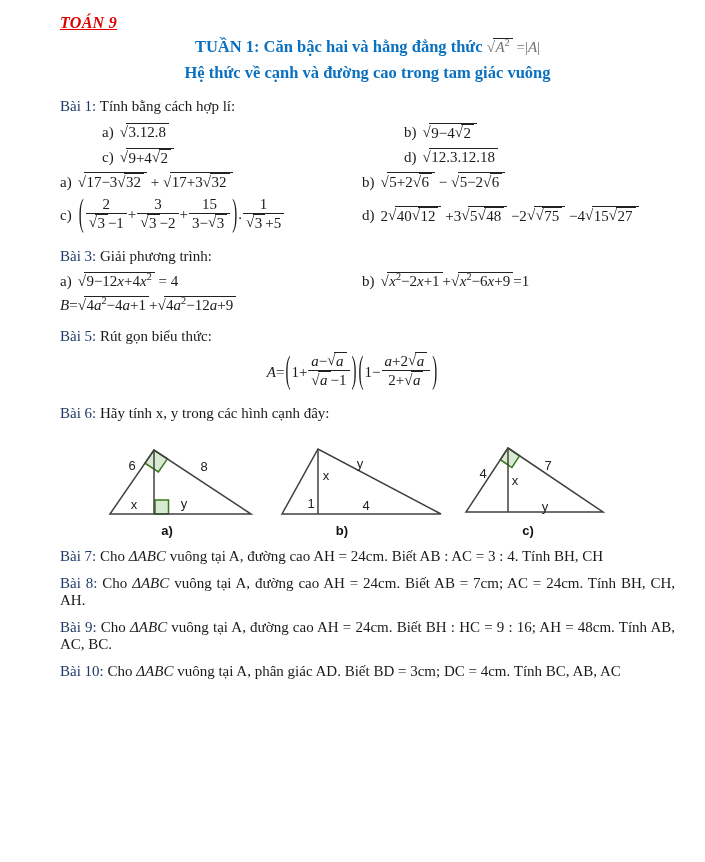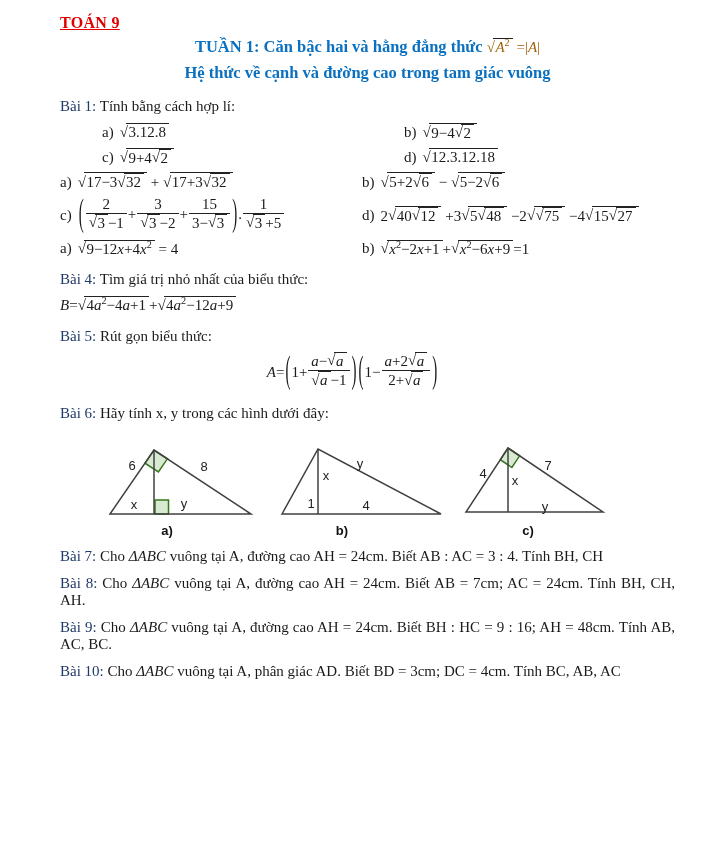--- a/index.html
+++ b/index.html
@@ -1,23 +1,23 @@
 <!DOCTYPE html>
 <html><head>
 <meta charset="utf-8">
 <style>
   html,body{margin:0;padding:0;background:#ffffff;}
   body{width:705px;height:862px;overflow:hidden;
        font-family:"Liberation Serif",serif;color:#1a1a1a;font-size:15px;}
   .doc{padding:10px 30px 0 60px;}
 
   .doc-title{color:#e10000;font-weight:bold;font-size:16px;text-decoration:underline;
-             letter-spacing:.3px;margin:4px 0 2px 0;}
+             letter-spacing:.3px;margin:4px 0 2px 0;font-style:italic;}
   .head{color:#0a70c0;font-weight:bold;font-size:16.5px;text-align:center;line-height:1.55;}
-  .head .mh{color:#a16207;font-weight:normal;font-size:15px;}
+  .head .mh{color:#737373;font-weight:normal;font-size:15px;}
 
   .prob{margin:11px 0 5px 0;line-height:1.45;}
   .plabel{color:#1f3a68;font-weight:normal;}
   .just{text-align:justify;margin:10px 0 4px 0;}
 
   .mrow{display:grid;grid-template-columns:302px auto;align-items:center;margin:5px 0;}
   .ind .cell{padding-left:42px;}
   .cell{white-space:nowrap;display:flex;align-items:center;gap:4px;}
   .tag{margin-right:2px;}
 
@@ -91,50 +91,50 @@
     <div class="cell">
         <span class="tag">c)</span>
         <span class="m"><span class="bp">(</span><span class="fr"><span class="fn">2</span><span class="fd"><span class="sq"><span class="rad">√</span><span class="vin">3</span></span>−1</span></span>+<span class="fr"><span class="fn">3</span><span class="fd"><span class="sq"><span class="rad">√</span><span class="vin">3</span></span>−2</span></span>+<span class="fr"><span class="fn">15</span><span class="fd">3−<span class="sq"><span class="rad">√</span><span class="vin">3</span></span></span></span><span class="bp">)</span>.<span class="fr"><span class="fn">1</span><span class="fd"><span class="sq"><span class="rad">√</span><span class="vin">3</span></span>+5</span></span></span>
       </div>
     <div class="cell">
         <span class="tag">d)</span>
         <span class="m">2<span class="sq"><span class="rad">√</span><span class="vin">40<span class="sq"><span class="rad">√</span><span class="vin">12</span></span></span></span> +3<span class="sq"><span class="rad">√</span><span class="vin">5<span class="sq"><span class="rad">√</span><span class="vin">48</span></span></span></span> −2<span class="sq"><span class="rad">√</span><span class="vin"><span class="sq"><span class="rad">√</span><span class="vin">75</span></span></span></span> −4<span class="sq"><span class="rad">√</span><span class="vin">15<span class="sq"><span class="rad">√</span><span class="vin">27</span></span></span></span></span>
       </div>
   </div>
 
+  <div class="prob">
+    <span class="plabel">Bài 3:</span>
+    <span>Giải phương trình:</span>
+  </div>
   <div class="mrow">
     <div class="cell">
         <span class="tag">a)</span>
         <span class="m"><span class="sq"><span class="rad">√</span><span class="vin">9−12<i>x</i>+4<i>x</i><sup>2</sup></span></span> = 4</span>
       </div>
     <div class="cell">
         <span class="tag">b)</span>
         <span class="m"><span class="sq"><span class="rad">√</span><span class="vin"><i>x</i><sup>2</sup>−2<i>x</i>+1</span></span>+<span class="sq"><span class="rad">√</span><span class="vin"><i>x</i><sup>2</sup>−6<i>x</i>+9</span></span>=1</span>
       </div>
   </div>
 
-  <div class="prob">
-    <span class="plabel">Bài 4:</span>
-    <span>Tìm giá trị nhỏ nhất của biểu thức:</span>
-  </div>
   <div class="mrow">
     <div class="cell">
         <span class="m"><i>B</i>=<span class="sq"><span class="rad">√</span><span class="vin">4<i>a</i><sup>2</sup>−4<i>a</i>+1</span></span>+<span class="sq"><span class="rad">√</span><span class="vin">4<i>a</i><sup>2</sup>−12<i>a</i>+9</span></span></span>
       </div>
   </div>
 
   <div class="prob">
     <span class="plabel">Bài 5:</span>
     <span>Rút gọn biểu thức:</span>
   </div>
   <div class="center-math m"><i>A</i>=<span class="bp">(</span>1+<span class="fr"><span class="fn"><i>a</i>−<span class="sq"><span class="rad">√</span><span class="vin"><i>a</i></span></span></span><span class="fd"><span class="sq"><span class="rad">√</span><span class="vin"><i>a</i></span></span>−1</span></span><span class="bp">)</span><span class="bp">(</span>1−<span class="fr"><span class="fn"><i>a</i>+2<span class="sq"><span class="rad">√</span><span class="vin"><i>a</i></span></span></span><span class="fd">2+<span class="sq"><span class="rad">√</span><span class="vin"><i>a</i></span></span></span></span><span class="bp">)</span></div>
 
   <div class="prob">
     <span class="plabel">Bài 6:</span>
-    <span>Hãy tính x, y trong các hình dưới đây:</span>
+    <span>Hãy tính x, y trong các hình cạnh đây:</span>
   </div>
 
   <div class="figrow">
     <svg width="705" height="108" viewBox="0 552 705 108">
 
       <g>
         <polygon points="154,572 145,585.2 158.4,594 167.4,580.8" fill="#d9ead3" stroke="#38761d" stroke-width="1.5"></polygon>
         <rect x="155" y="622" width="13.5" height="14" fill="#d9ead3" stroke="#38761d" stroke-width="1.5"></rect>
         <polygon points="110,636 154,572 251,636" fill="none" stroke="#404040" stroke-width="1.5"></polygon>
         <line x1="154" y1="572" x2="154" y2="636" stroke="#404040" stroke-width="1.5"></line>

